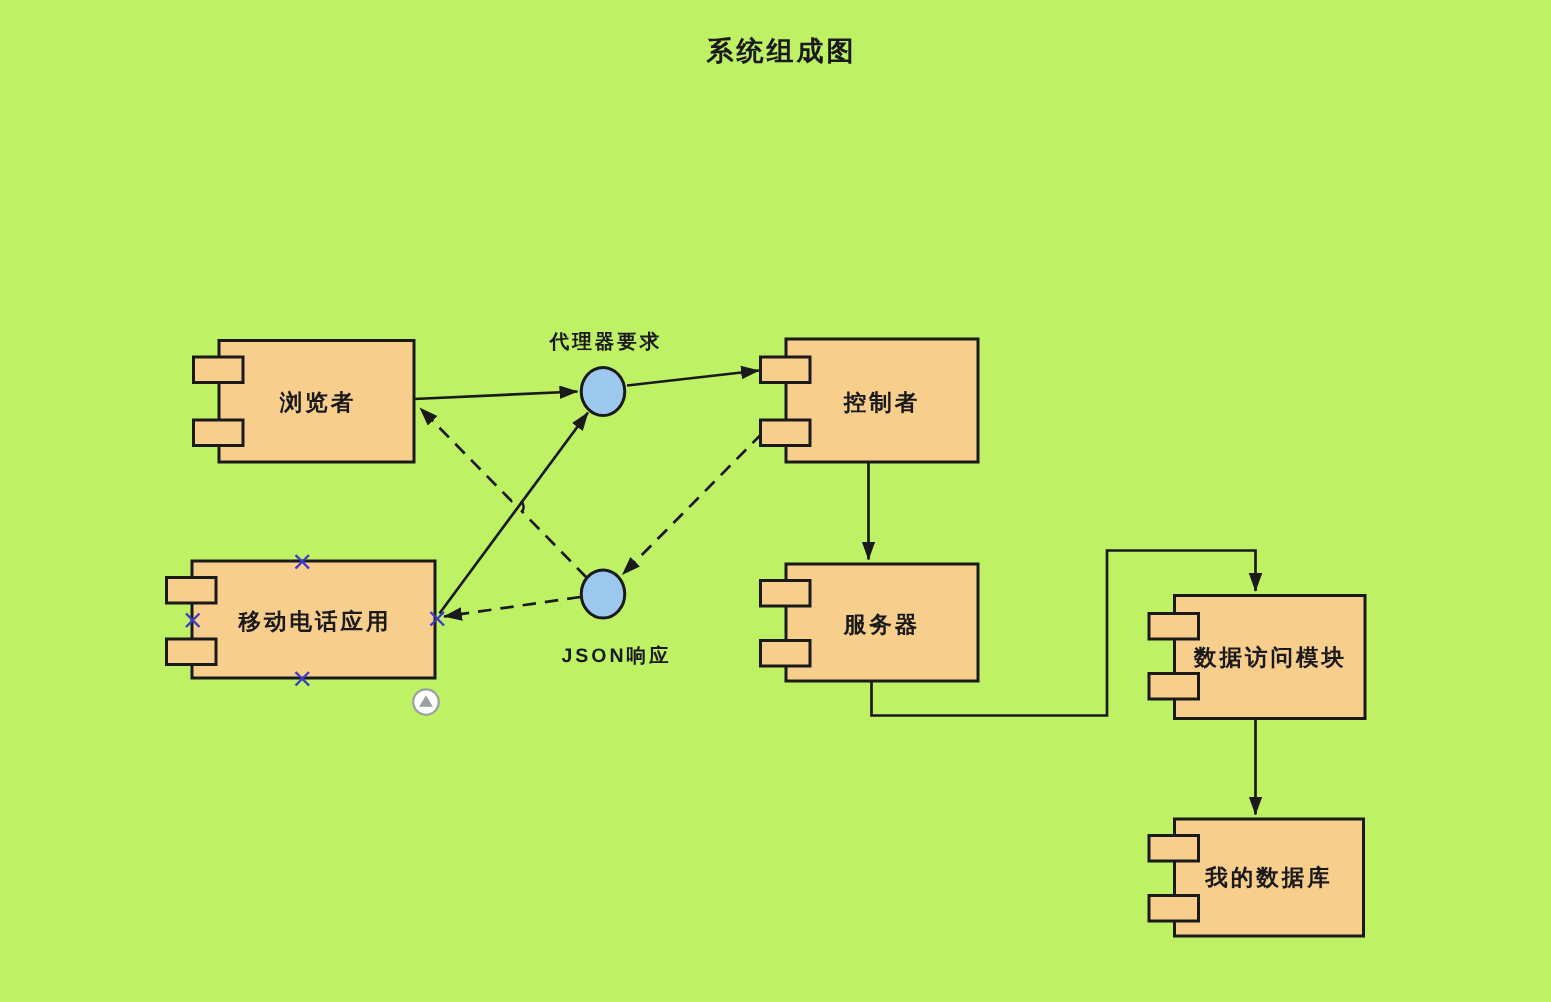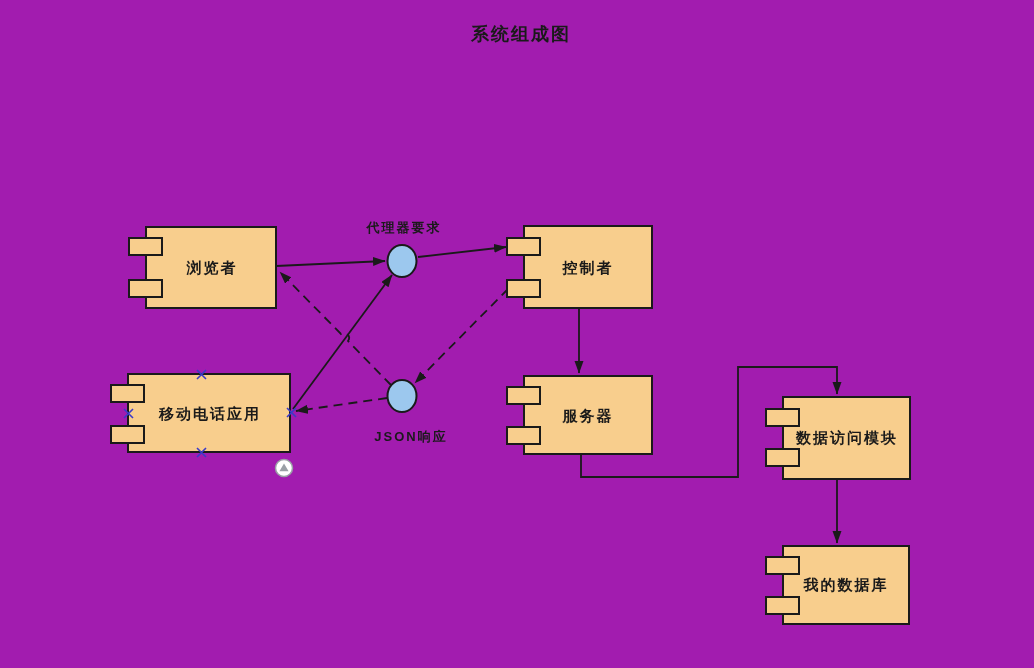--- a/index.html
+++ b/index.html
@@ -5,21 +5,21 @@
   html, body {
     margin: 0;
     padding: 0;
     background: #ffffff;
     font-family: "Liberation Sans", "DejaVu Sans", sans-serif;
   }
   .canvas {
     position: relative;
     width: 1034px;
     height: 668px;
-    background: #a21caf;
+    background: #bef264;
     overflow: hidden;
   }
   svg { display: block; }
 
   .diagram-title {
     font-family: "Liberation Sans", "DejaVu Sans", sans-serif;
     font-size: 18px;
     font-weight: bold;
     fill: #1a1a1a;
     letter-spacing: 2px;

